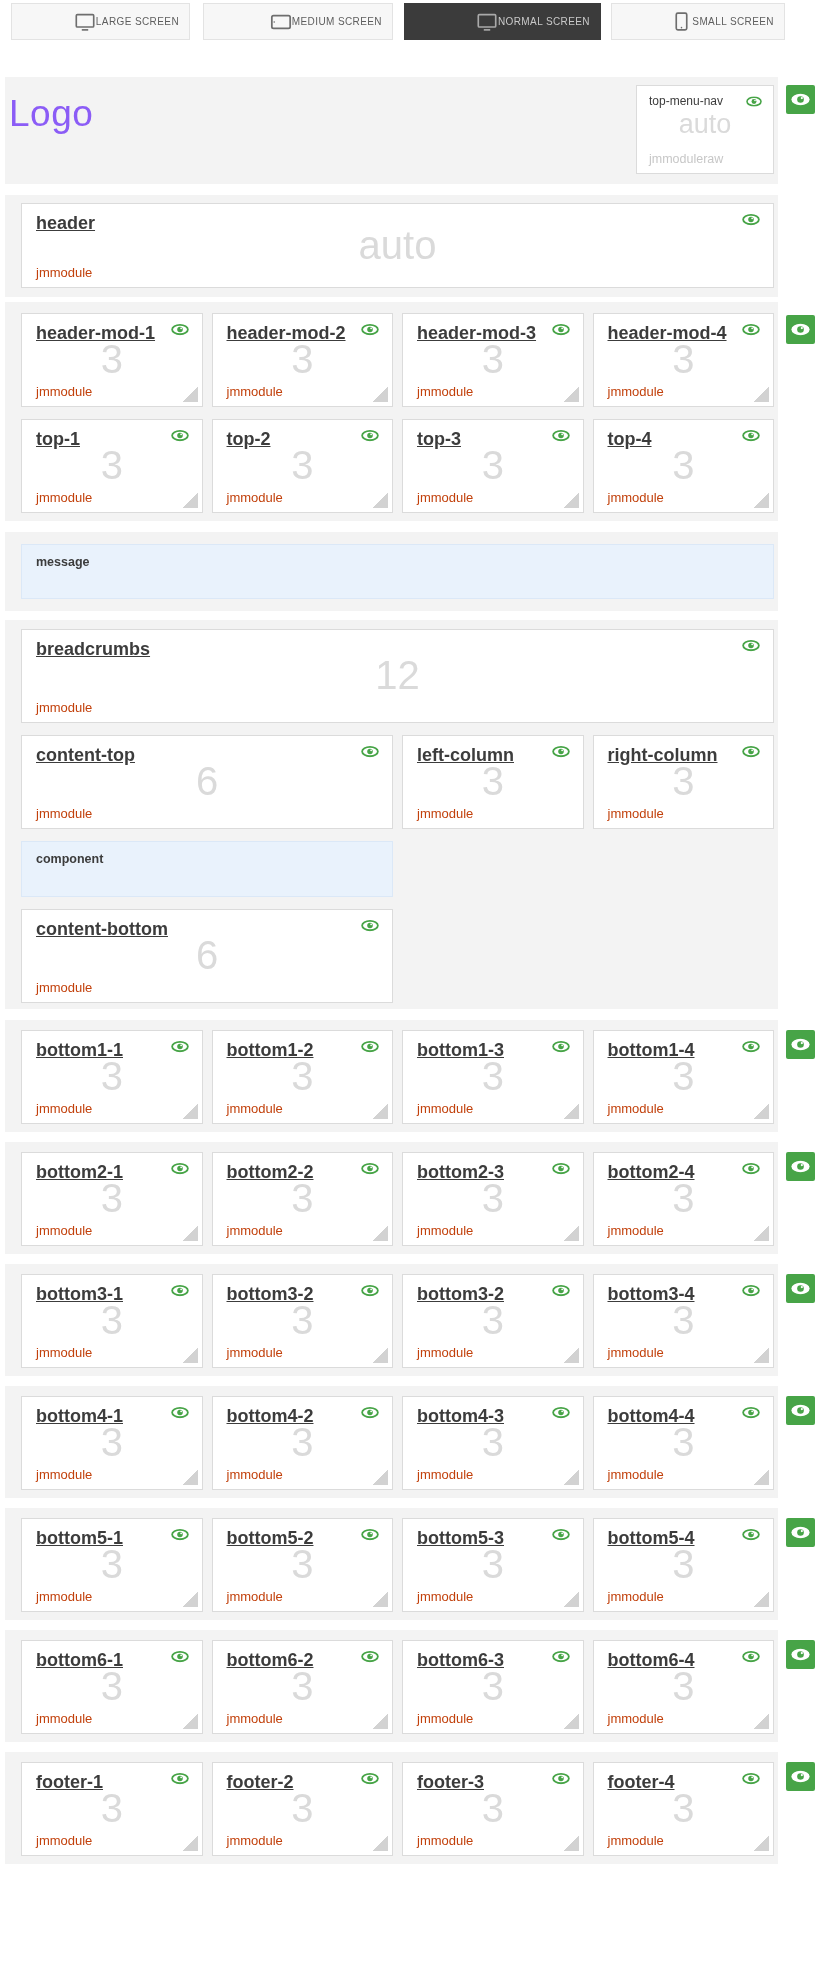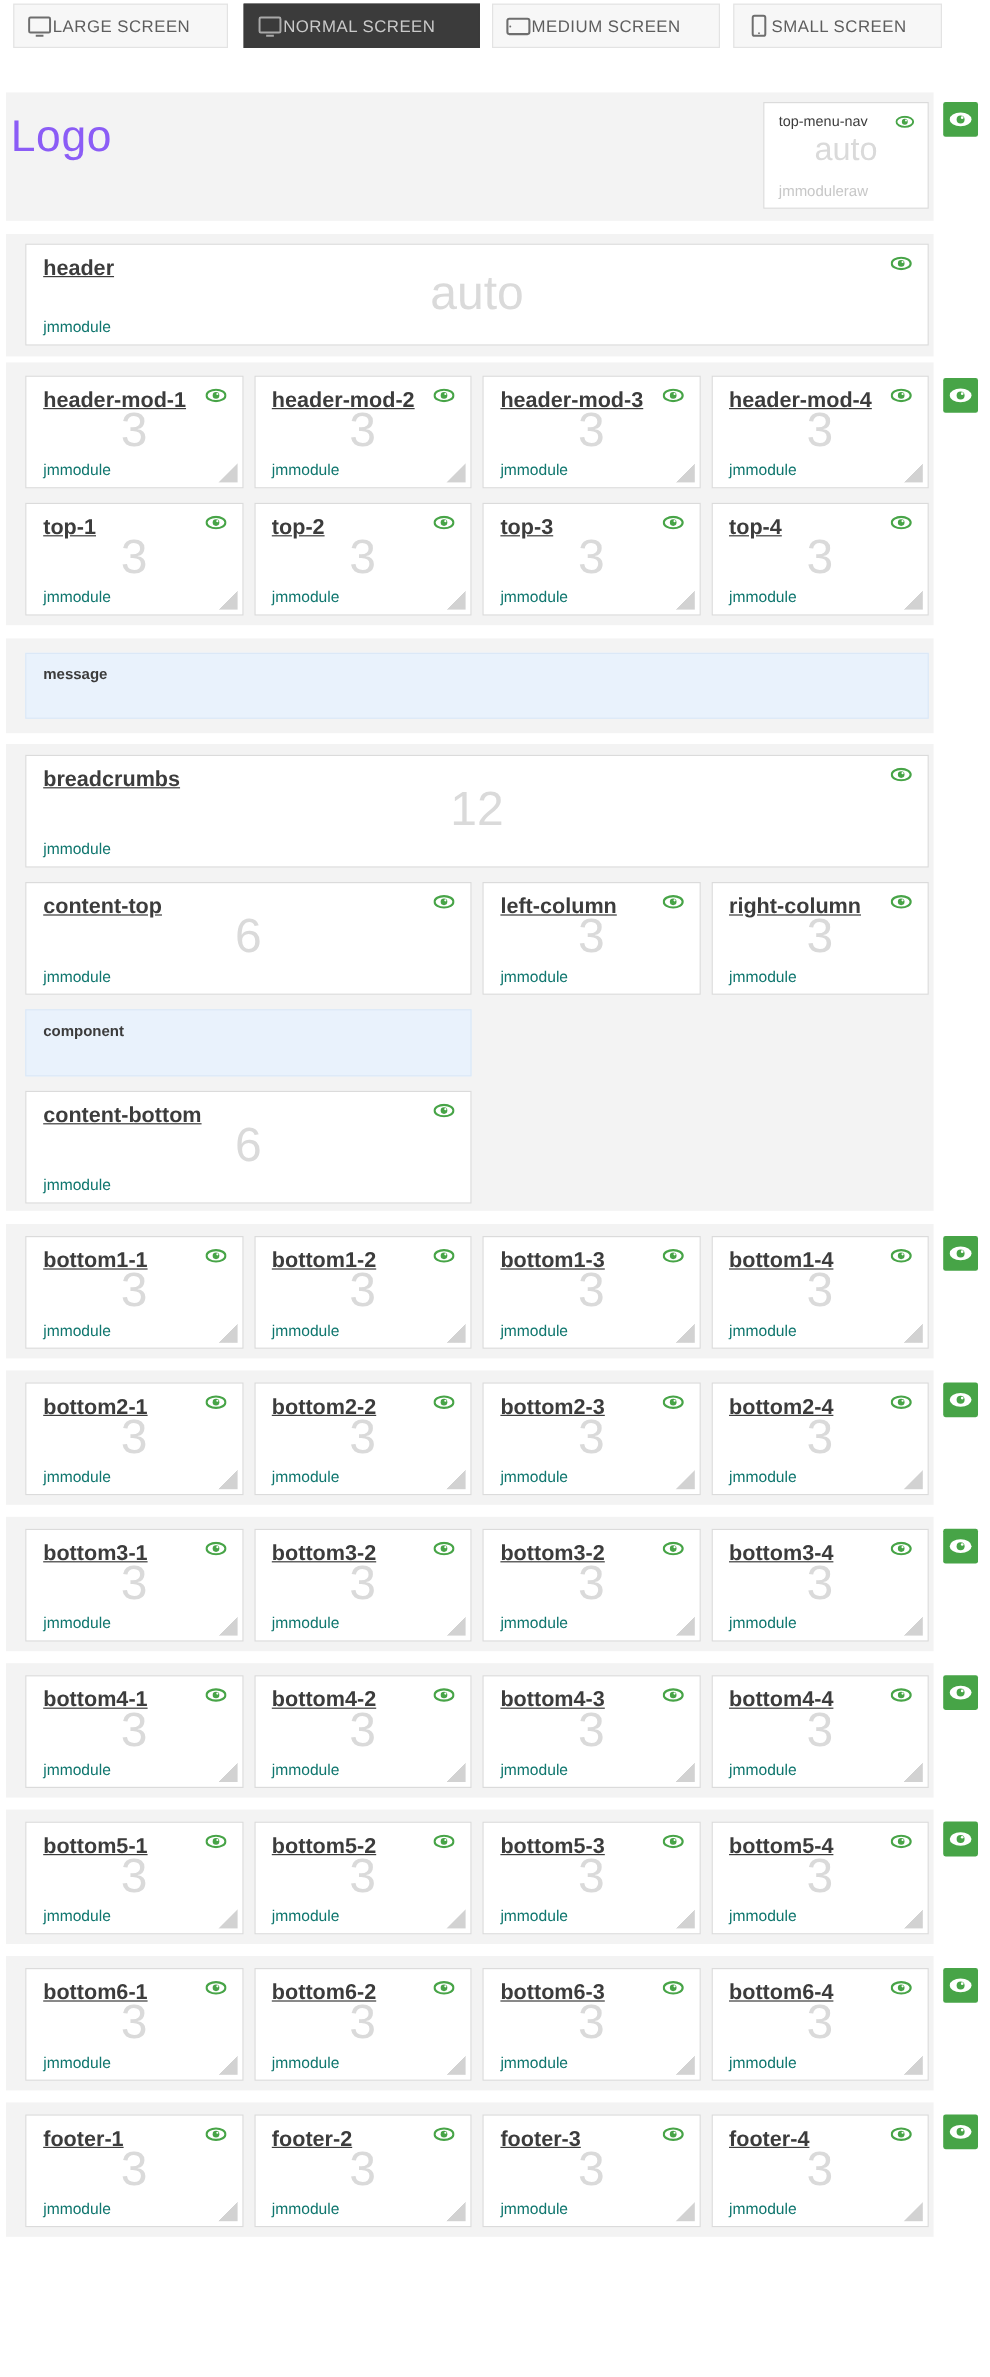--- a/index.html
+++ b/index.html
@@ -2,23 +2,23 @@
 <html><head>
 <meta charset="utf-8">
 <style>
   html,body{margin:0;padding:0;background:#fff;}
   body{font-family:"Liberation Sans","DejaVu Sans",sans-serif;-webkit-font-smoothing:antialiased;}
   .page{position:relative;width:825px;height:1981px;background:#fff;overflow:hidden;}
 
   
   .controls{padding:3px 0 0 11px;}
   .ctrl-row{display:flex;align-items:flex-start;}
-  .btn{display:inline-flex;align-items:center;justify-content:flex-start;gap:0;
+  .btn{display:inline-flex;align-items:center;justify-content:flex-end;gap:0;
        height:37px;background:#f7f7f7;border:1px solid #e3e3e3;box-sizing:border-box;
-       color:#5e5e5e;font-size:14px;letter-spacing:.4px;cursor:pointer;
+       color:#5e5e5e;font-size:10px;letter-spacing:.4px;cursor:pointer;
        font-family:"Liberation Sans","DejaVu Sans",sans-serif;padding:0 10px;}
   .btn .ic{color:#6e6e6e;display:inline-flex;}
   .btn.active{background:#3b3b3b;border-color:#3b3b3b;color:#c9c9c9;}
   .btn.active .ic{color:#a9a9a9;}
   .b-large{width:179px;margin-right:13px;}
   .b-normal{width:197px;margin-right:10px;}
   .b-medium{width:190px;margin-right:11px;}
   .b-small{width:174px;}
   .b-xs{width:222px;margin-top:12px;}
   .b-restore{width:301px;margin-top:11px;}
@@ -45,21 +45,21 @@
   .row4c{grid-row:4;grid-column:1 / 3;}
 
   
   .mod{position:relative;background:#fff;border:1px solid #dbdbdb;height:94px;box-sizing:border-box;}
   .mod-h85{height:85px;}
   .mod-title{position:absolute;top:9px;left:14px;font-size:18px;font-weight:700;color:#3c3c3c;text-decoration:underline;}
   .mod-eye{position:absolute;top:9px;right:13px;width:18px;height:13px;color:#47a447;cursor:pointer;}
   .mod-eye svg{width:18px;height:13px;display:block;}
   .mod-size{position:absolute;top:50%;left:0;right:0;transform:translateY(-52%);
             text-align:center;font-size:40px;font-weight:300;color:#dadada;}
-  .mod-type{position:absolute;bottom:7px;left:14px;font-size:13px;color:#0f766e;}
+  .mod-type{position:absolute;bottom:7px;left:14px;font-size:13px;color:#c2410c;}
   .mod-resize{position:absolute;bottom:4px;right:4px;width:16px;height:16px;cursor:nwse-resize;
               background:linear-gradient(to top left,#d2d2d2 49%,transparent 50%);}
 
   
   .pos{position:relative;background:#e9f2fc;border:1px solid #dbe8f7;height:55px;box-sizing:border-box;}
   .pos-56{height:56px;}
   .pos-label{position:absolute;top:10px;left:14px;font-size:12.5px;font-weight:700;color:#3c3c3c;}
 
   
   .logo-text{position:absolute;left:4px;top:16px;font-size:37px;font-weight:400;
@@ -123,35 +123,35 @@
   <div class="controls">
     <div class="ctrl-row">
       <button class="btn b-large">
         <span class="ic">
           <svg width="22" height="22" viewBox="0 0 24 24">
               <use href="#sym-desktop"></use>
             </svg>
           </span>
         <span>LARGE SCREEN</span>
       </button>
+      <button class="btn b-medium">
+        <span class="ic">
+          <svg width="22" height="22" viewBox="0 0 24 24">
+              <use href="#sym-tablet-landscape"></use>
+            </svg>
+          </span>
+        <span>MEDIUM SCREEN</span>
+      </button>
       <button class="btn b-normal active">
         <span class="ic">
           <svg width="22" height="22" viewBox="0 0 24 24">
               <use href="#sym-desktop"></use>
             </svg>
           </span>
         <span>NORMAL SCREEN</span>
-      </button>
-      <button class="btn b-medium">
-        <span class="ic">
-          <svg width="22" height="22" viewBox="0 0 24 24">
-              <use href="#sym-tablet-landscape"></use>
-            </svg>
-          </span>
-        <span>MEDIUM SCREEN</span>
       </button>
       <button class="btn b-small">
         <span class="ic">
           <svg width="21" height="21" viewBox="0 0 24 24">
               <use href="#sym-phone"></use>
             </svg>
           </span>
         <span>SMALL SCREEN</span>
       </button>
     </div>

